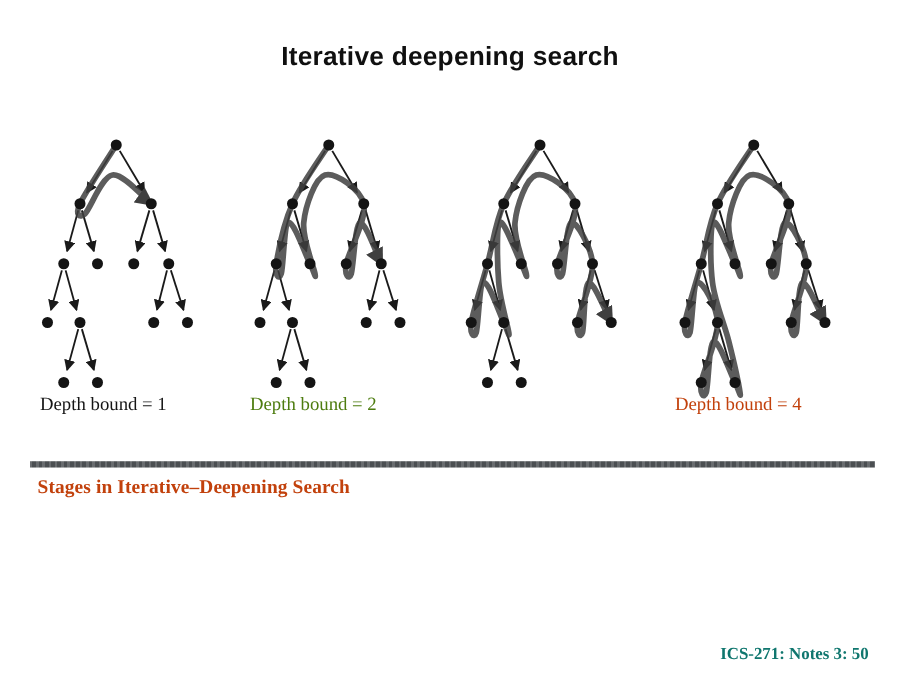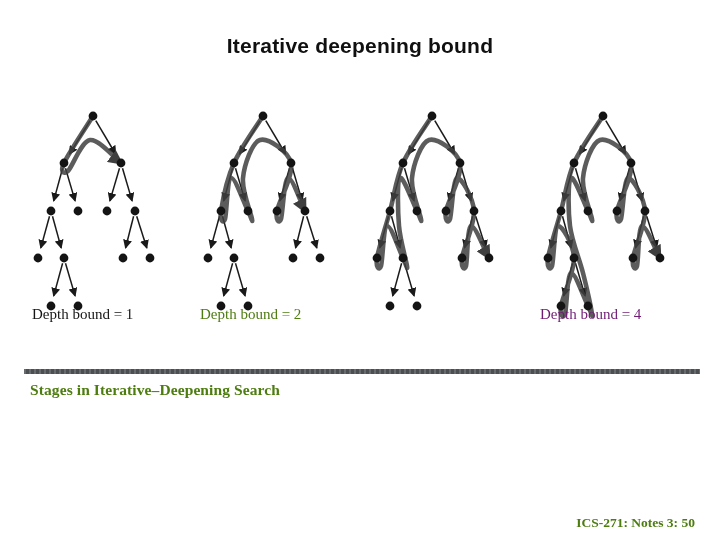--- a/index.html
+++ b/index.html
@@ -7,41 +7,41 @@
     position:relative;width:720px;height:540px;background:#ffffff;overflow:hidden;
     font-family:"Liberation Serif",serif;
   }
   .title{
     position:absolute;top:34px;left:0;width:720px;text-align:center;
     font-family:"Liberation Sans",sans-serif;font-weight:bold;font-size:21px;
     letter-spacing:0.2px;
   }
   .trees{position:absolute;top:95px;left:0;width:720px;height:235px;}
   .stage-label{
-    position:absolute;top:306px;font-size:15px;white-space:nowrap;
+    position:absolute;top:316px;font-size:15px;white-space:nowrap;
   }
   .rule-bar{
     position:absolute;left:24px;top:369px;width:676px;height:5px;
     background-image:repeating-linear-gradient(90deg,
       rgba(255,255,255,0.12) 0 2px, rgba(0,0,0,0.10) 2px 5px);
   }
   .caption{
     position:absolute;left:30px;top:381px;font-size:15.5px;font-weight:bold;
     letter-spacing:0.1px;
   }
   .footer{
     position:absolute;right:25px;top:515px;font-size:13.5px;font-weight:bold;
     white-space:nowrap;
   }
 </style>
 </head>
 <body>
 
 <div class="slide">
-  <div class="title" style="color: rgb(16, 16, 16);">Iterative deepening bound</div>
+  <div class="title" style="color: rgb(16, 16, 16);">Iterative deepening search</div>
 
   <div class="trees" id="trees"><svg width="720" height="235">
         <defs>
           <marker id="ab" viewBox="0 0 8 8" refX="7" refY="4" markerWidth="9" markerHeight="9" orient="auto" markerUnits="userSpaceOnUse">
             <path d="M0,0 L8,4 L0,8 z" fill="#1a1a1a"></path>
           </marker>
           <marker id="ag" viewBox="0 0 10 10" refX="8" refY="5" markerWidth="15" markerHeight="15" orient="auto" markerUnits="userSpaceOnUse">
             <path d="M0,0 L10,5 L0,10 z" fill="#3f3f3f"></path>
           </marker>
         </defs>
@@ -154,18 +154,18 @@
           <circle cx="39" cy="163" r="4.4" fill="#141414"></circle>
           <circle cx="98" cy="163" r="4.4" fill="#141414"></circle>
           <circle cx="125" cy="163" r="4.4" fill="#141414"></circle>
           <circle cx="26" cy="211" r="4.4" fill="#141414"></circle>
           <circle cx="53" cy="211" r="4.4" fill="#141414"></circle>
         </g>
       </svg></div>
 
   <div class="stage-label" style="left: 32px; color: rgb(21, 21, 21);">Depth bound = 1</div>
   <div class="stage-label" style="left: 200px; color: #4d7c0f;">Depth bound = 2</div>
-  <div class="stage-label" style="left: 540px; color: #701a75;">Depth bound = 4</div>
+  <div class="stage-label" style="left: 540px; color: #c2410c;">Depth bound = 4</div>
 
   <div class="rule-bar" style="background-color: rgb(84, 88, 91);"></div>
-  <div class="caption" style="color: #4d7c0f;">Stages in Iterative–Deepening Search</div>
-  <div class="footer" style="color: #4d7c0f;">ICS-271: Notes 3: 50</div>
+  <div class="caption" style="color: #c2410c;">Stages in Iterative–Deepening Search</div>
+  <div class="footer" style="color: #0f766e;">ICS-271: Notes 3: 50</div>
 </div>
 
 </body></html>

